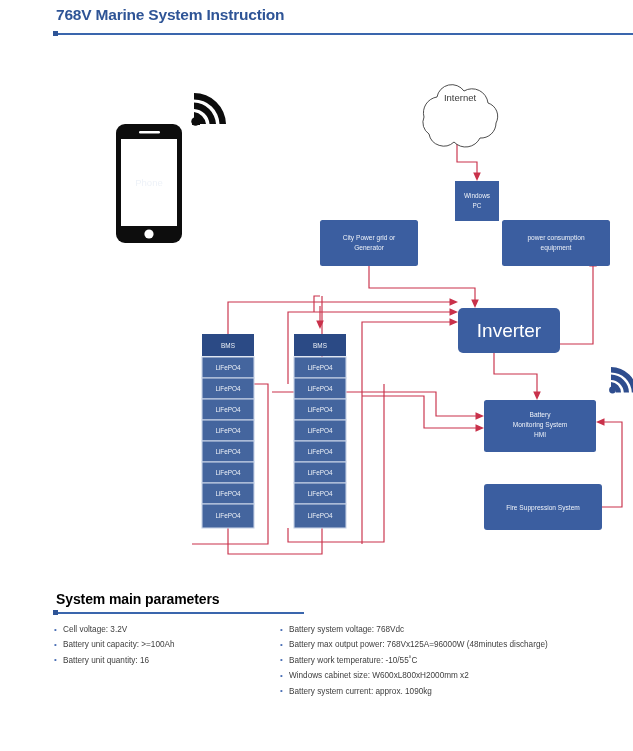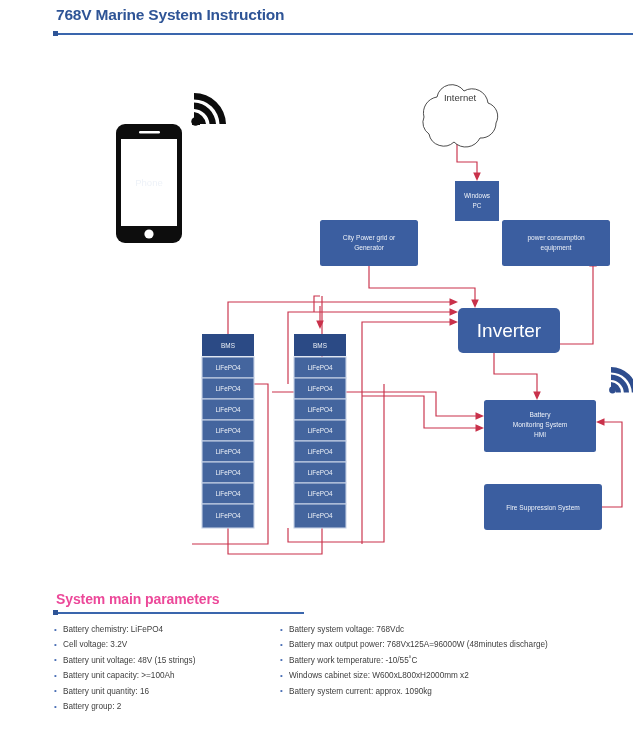--- a/index.html
+++ b/index.html
@@ -22,21 +22,21 @@
   .rule-main{
     position:absolute;left:23px;top:33px;width:610px;height:2px;
     background:#3a66ad;
   }
   .rule-main::before{
     content:"";position:absolute;left:-2px;top:-2px;
     width:5px;height:5px;background:#2e5496;
   }
   .h-sec{
     position:absolute;left:24px;top:591px;
-    font-size:14px;font-weight:bold;color:#ec4899;
+    font-size:14px;font-weight:bold;color:#000000;
     letter-spacing:-0.1px;white-space:nowrap;
   }
   .rule-sec{
     position:absolute;left:23px;top:612px;width:249px;height:1.6px;
     background:#3a66ad;
   }
   .rule-sec::before{
     content:"";position:absolute;left:-2px;top:-2px;
     width:4.5px;height:4.5px;background:#2e5496;
   }
@@ -255,26 +255,23 @@
       <text class="nodelabel lbl-md" x="511" y="466">Fire Suppression System</text>
     </g>
 
   </svg>
 
   <div class="h-sec">System main parameters</div>
   <div class="rule-sec"></div>
 
   <div class="params">
     <ul class="plist col-left">
-      <li>Battery chemistry: LiFePO4</li>
       <li>Cell voltage: 3.2V</li>
-      <li>Battery unit voltage: 48V (15 strings)</li>
       <li>Battery unit capacity: &gt;=100Ah</li>
       <li>Battery unit quantity: 16</li>
-      <li>Battery group: 2</li>
     </ul>
     <ul class="plist col-right">
       <li>Battery system voltage: 768Vdc</li>
       <li>Battery max output power: 768Vx125A=96000W (48minutes discharge)</li>
       <li>Battery work temperature: -10/55˚C</li>
       <li>Windows cabinet size: W600xL800xH2000mm x2</li>
       <li>Battery system current: approx. 1090kg</li>
     </ul>
   </div>
 

